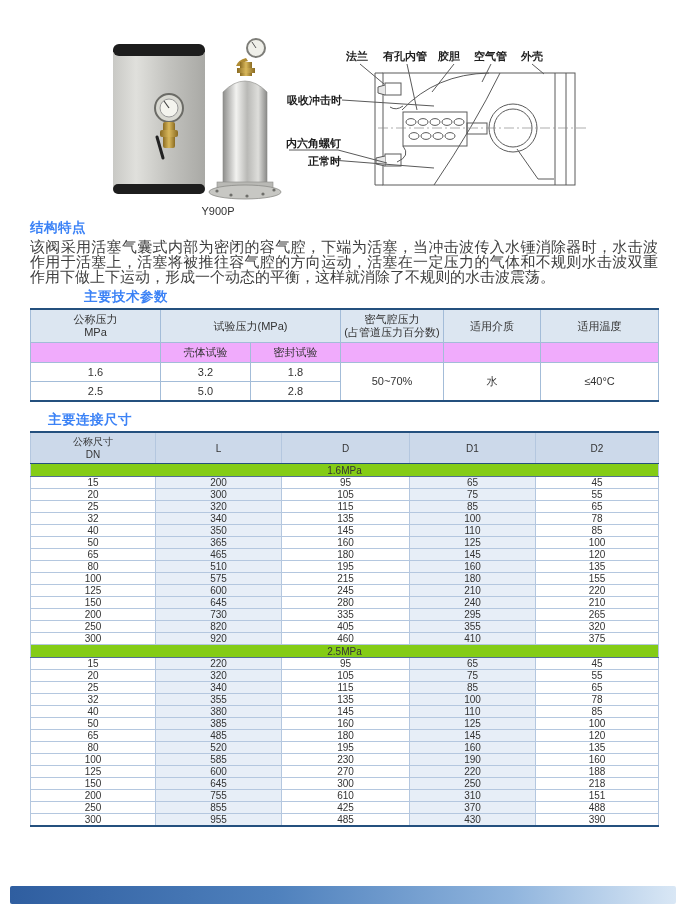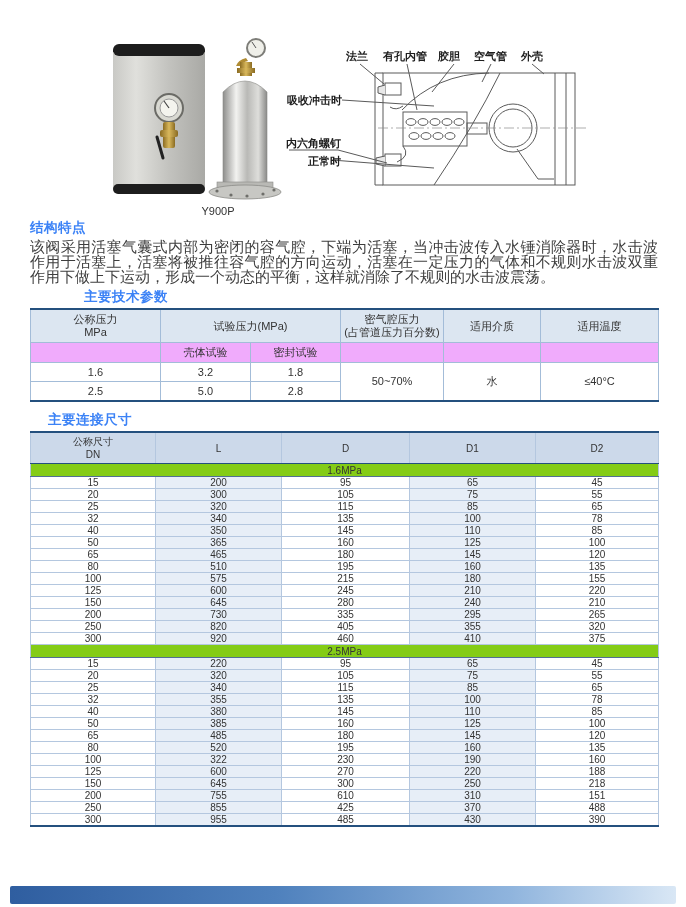--- a/index.html
+++ b/index.html
@@ -381,21 +381,21 @@
       </tr>
       <tr>
         <td>80</td>
         <td class="shade">520</td>
         <td>195</td>
         <td class="shade">160</td>
         <td>135</td>
       </tr>
       <tr>
         <td>100</td>
-        <td class="shade">322</td>
+        <td class="shade">585</td>
         <td>230</td>
         <td class="shade">190</td>
         <td>160</td>
       </tr>
       <tr>
         <td>125</td>
         <td class="shade">600</td>
         <td>270</td>
         <td class="shade">220</td>
         <td>188</td>

